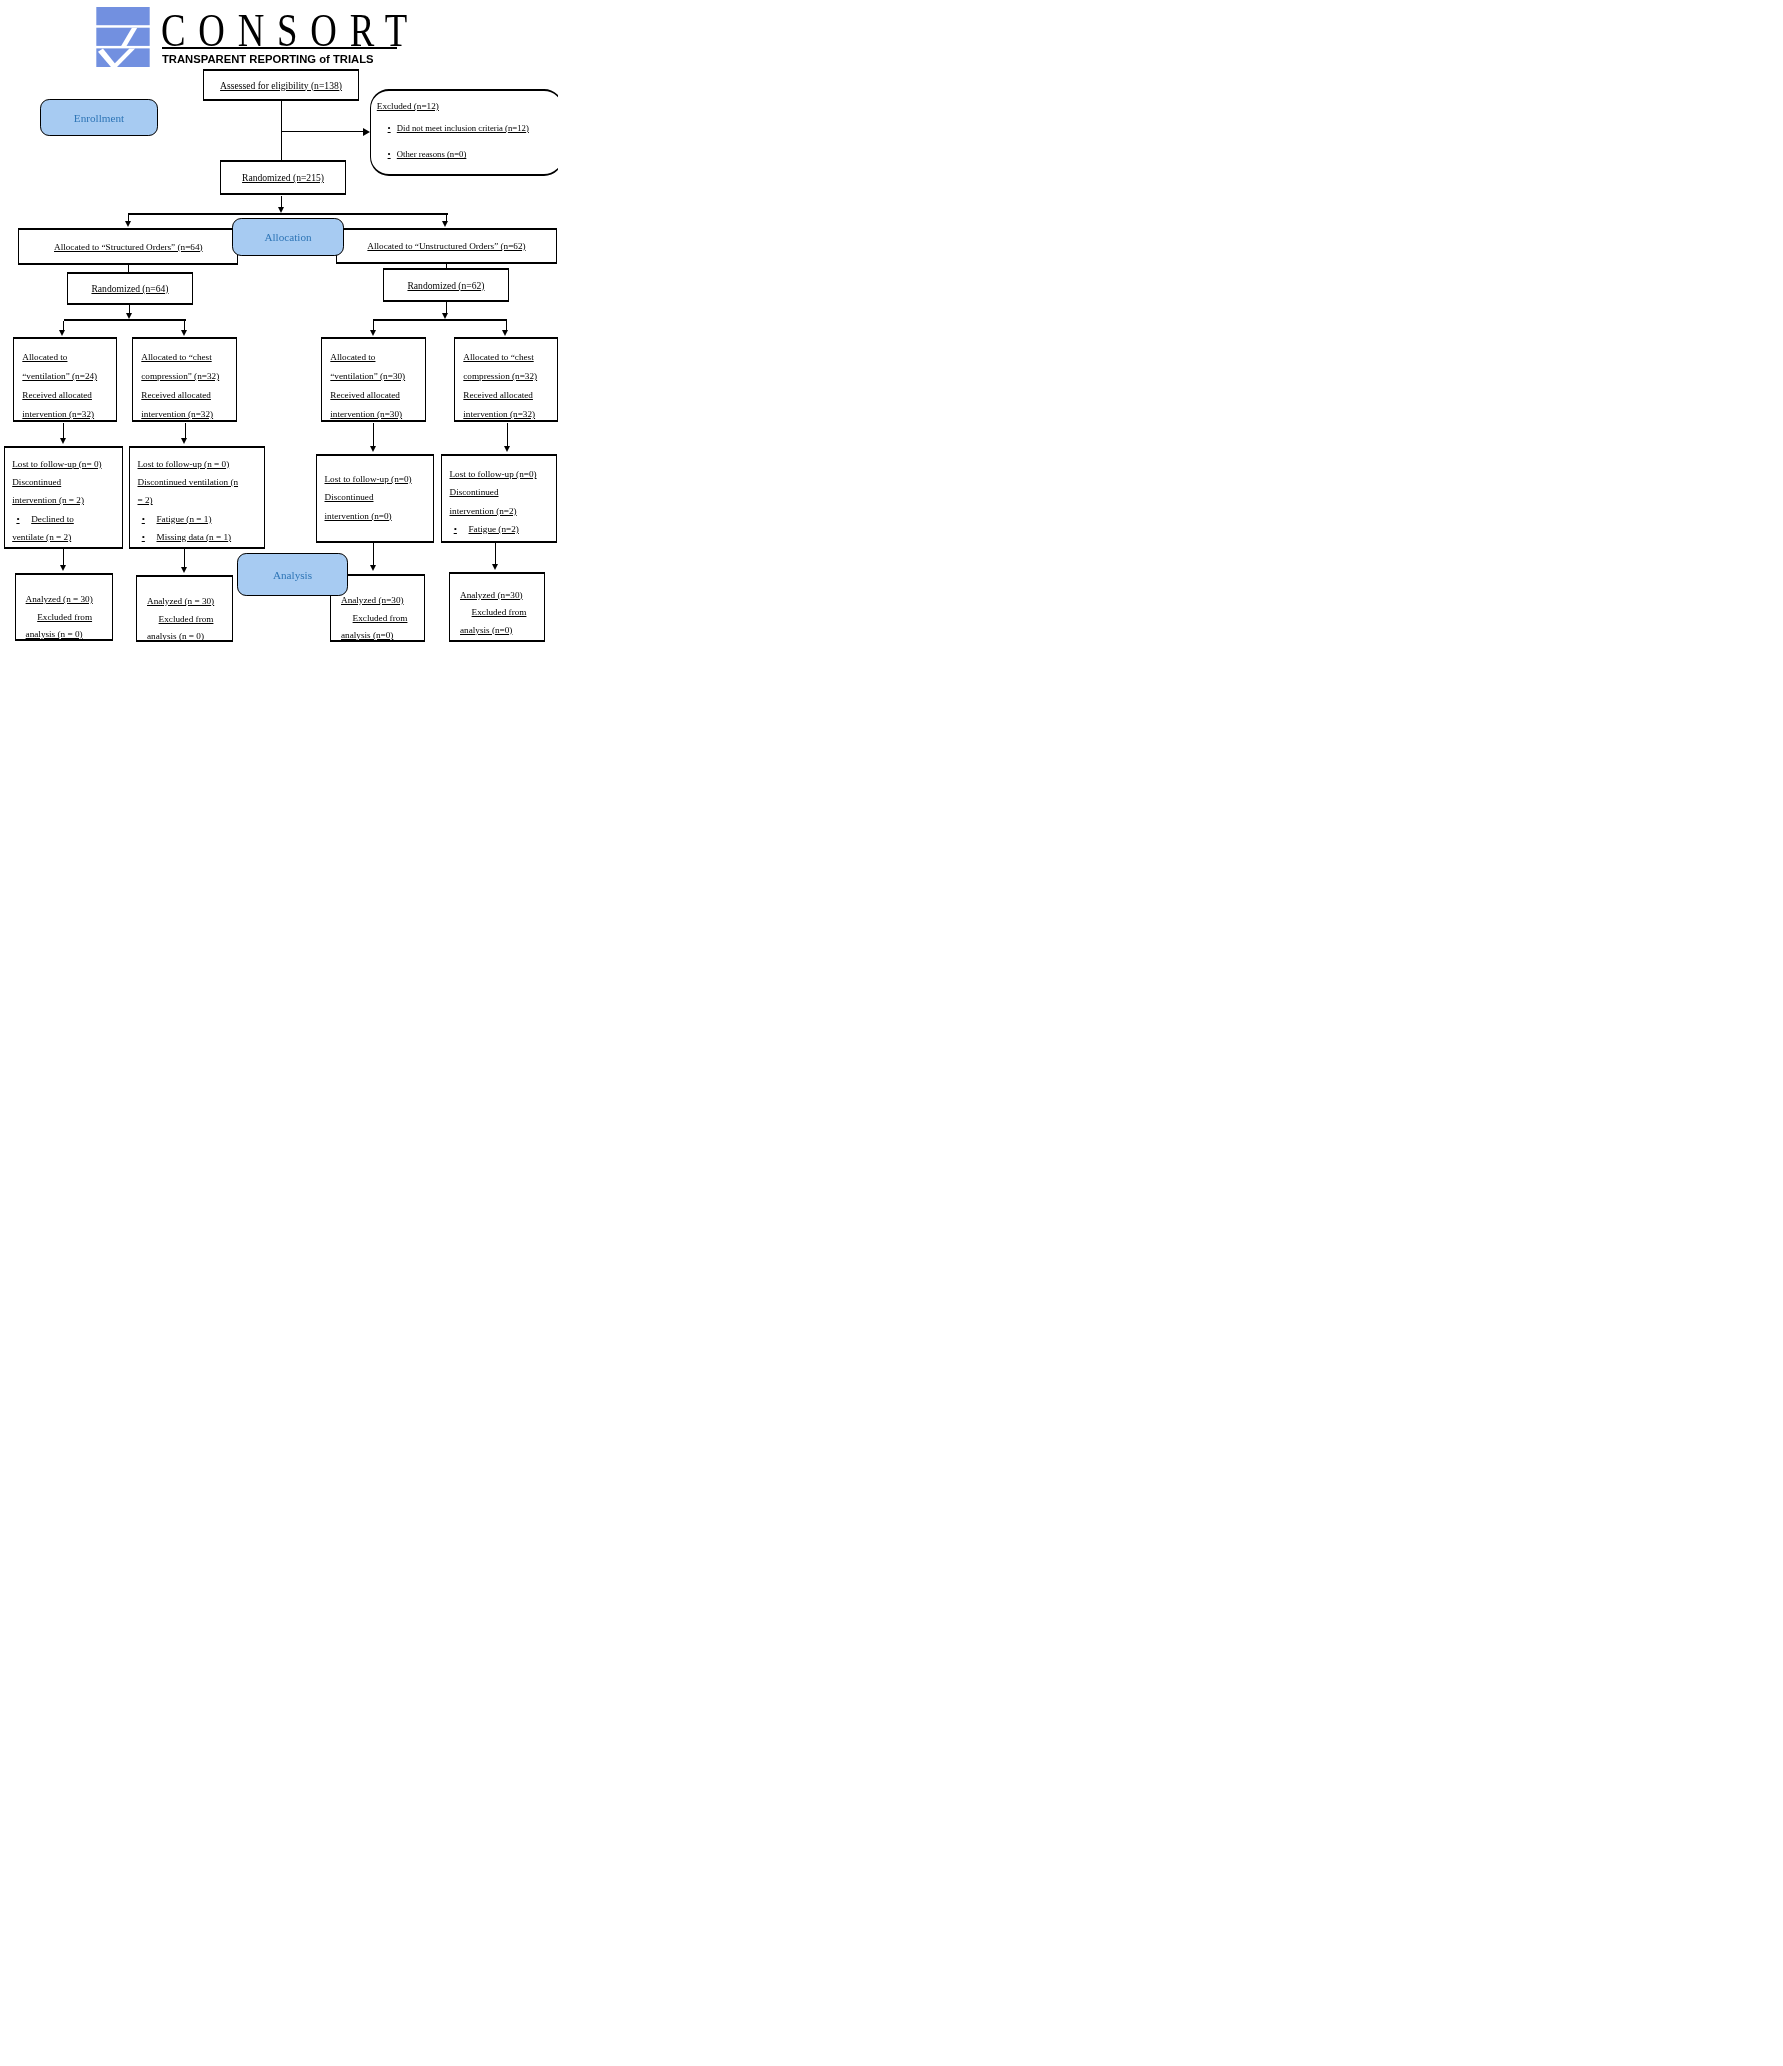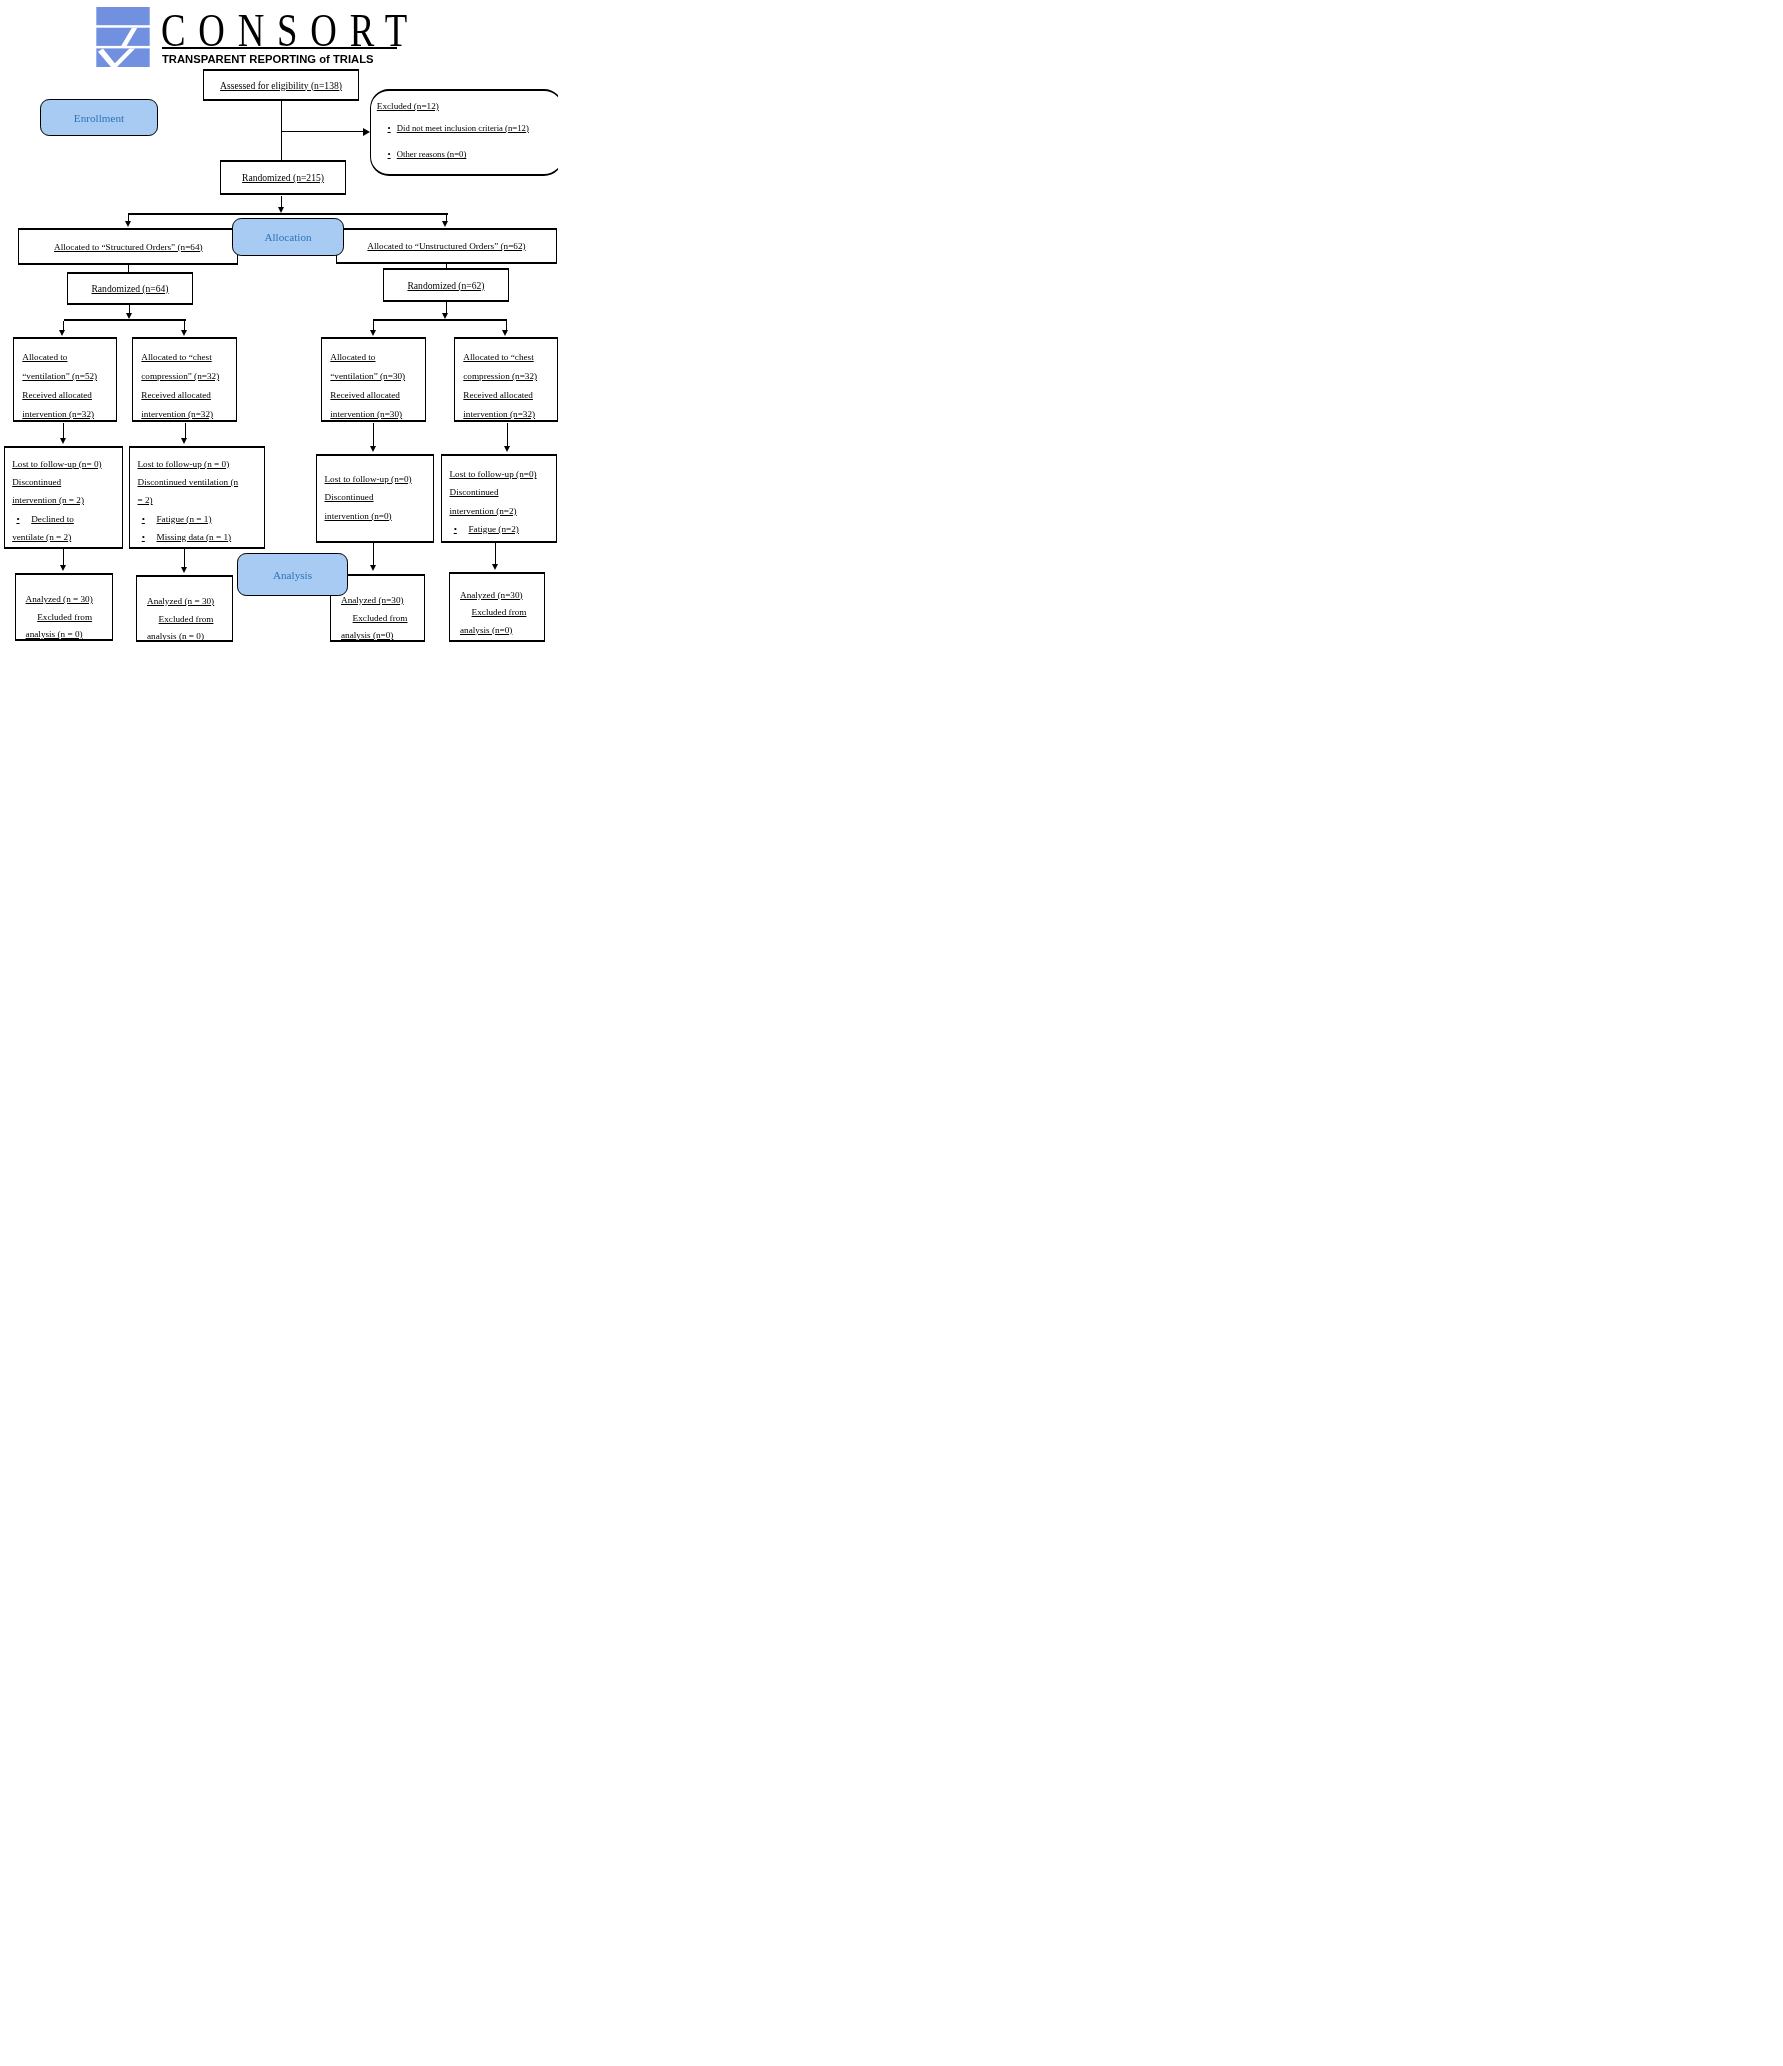--- a/index.html
+++ b/index.html
@@ -98,21 +98,21 @@
 
   <div class="box center1" style="left:67px;top:272px;width:126px;height:33px;">
     <span>Randomized (n=64)</span>
   </div>
   <div class="box center1" style="left:383px;top:268px;width:126px;height:34px;">
     <span>Randomized (n=62)</span>
   </div>
 
   <div class="box mbox p4" style="left:13px;top:337px;width:104px;height:85px;">
     <div class="bl">Allocated to</div>
-    <div class="bl">“ventilation” (n=52)</div>
+    <div class="bl">“ventilation” (n=24)</div>
     <div class="bl">Received allocated</div>
     <div class="bl">intervention (n=32)</div>
   </div>
   <div class="box mbox p4" style="left:132px;top:337px;width:105px;height:85px;">
     <div class="bl">Allocated to “chest</div>
     <div class="bl">compression” (n=32)</div>
     <div class="bl">Received allocated</div>
     <div class="bl">intervention (n=32)</div>
   </div>
   <div class="box mbox p4" style="left:321px;top:337px;width:105px;height:85px;">

